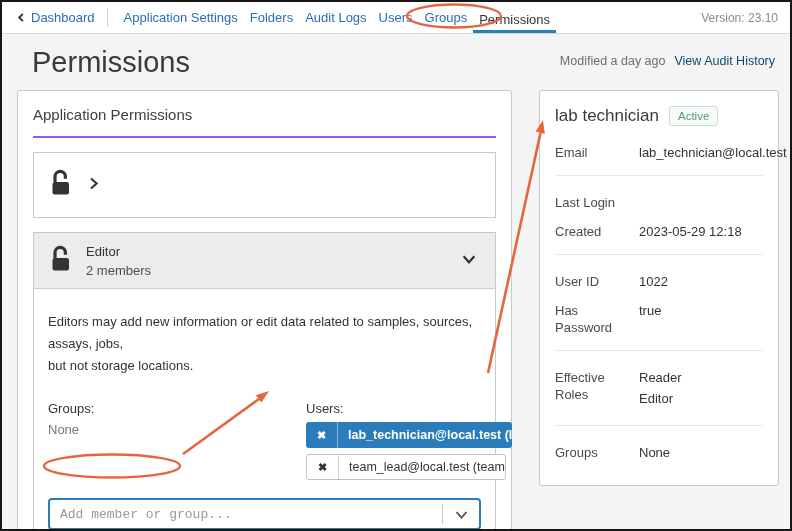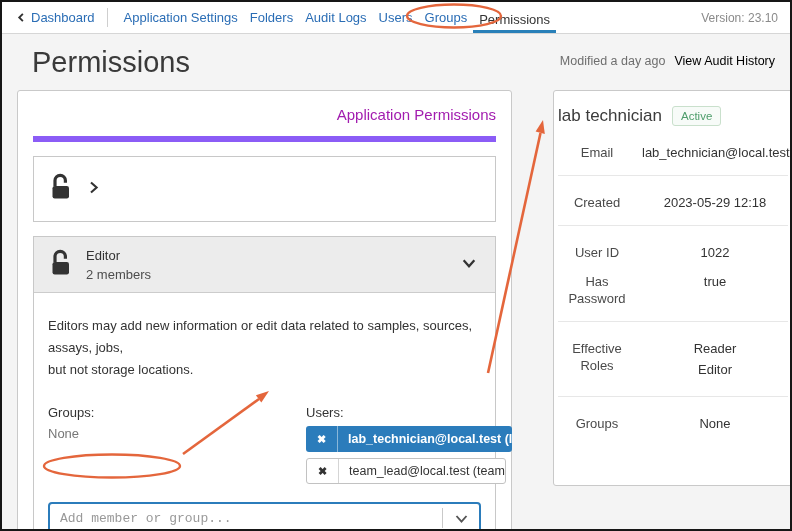--- a/index.html
+++ b/index.html
@@ -12,26 +12,26 @@
   .nav-item{display:flex;align-items:center;padding:0 6px;color:#2a6db5;cursor:pointer;}
   .nav-back{display:flex;align-items:center;gap:4px;padding:0 6px 0 2px;color:#2a6db5;}
   .nav-sep{width:1px;background:#cfcfcf;margin:6px 10px 6px 6px;}
   .nav-item.active{position:relative;color:#333;padding-top:3px;}
   .nav-underline{position:absolute;left:0;right:0;bottom:0;height:3px;background:#2980b9;}
   .nav-version{margin-left:auto;display:flex;align-items:center;color:#8a8a8a;font-size:12px;}
   
   .page-title{position:absolute;left:30px;top:44px;font-size:29px;font-weight:400;color:#3a3a3a;}
   .header-meta{position:absolute;right:15px;top:52px;font-size:12.5px;display:flex;gap:9px;align-items:center;}
   .modified{color:#6e6e6e;}
-  .audit-link{color:#000000;text-decoration:none;text-align:center;}
+  .audit-link{color:#0c4a6e;text-decoration:none;text-align:center;}
   
   .panel{position:absolute;background:#fff;border:1px solid #c9c9c9;border-radius:3px;box-sizing:border-box;}
   .panel-left{left:15px;top:88px;width:495px;height:500px;padding:15px;}
-  .panel-right{left:551px;top:88px;width:240px;height:396px;padding:13px 4px;text-align:center;}
-  .panel-heading{font-size:15px;color:#a21caf;padding-bottom:13px;border-bottom:6px solid #8b5cf6;text-align:right;}
+  .panel-right{left:537px;top:88px;width:240px;height:396px;padding:13px 15px;}
+  .panel-heading{font-size:15px;color:#404040;padding-bottom:13px;border-bottom:2px solid #8b5cf6;}
   
   .role-card{border:1px solid #c8c8c8;margin-top:14px;background:#fff;}
   .role-head{display:flex;align-items:center;height:64px;padding:0 18px 0 15px;cursor:pointer;box-sizing:border-box;}
   .role-head.gray{background:#ececec;border-bottom:1px solid #ccc;height:56px;}
   .lock{flex:0 0 24px;margin-right:13px;}
   .role-names{flex:1;}
   .role-name{font-size:13px;color:#333;}
   .role-members{font-size:13px;color:#4d4d4d;margin-top:4px;}
   .chev{flex:0 0 16px;}
   .role-body{padding:22px 14px 20px 14px;}
@@ -193,20 +193,24 @@
       <span class="badge">Active</span>
     </div>
 
     <div class="urow">
       <span class="ul">Email</span>
       <span class="uv">lab_technician@local.test</span>
     </div>
     <div class="divider"></div>
 
     <div class="urow">
+      <span class="ul">Last Login</span>
+      <span class="uv"></span>
+    </div>
+    <div class="urow">
       <span class="ul">Created</span>
       <span class="uv">2023-05-29 12:18</span>
     </div>
     <div class="divider"></div>
 
     <div class="urow">
       <span class="ul">User ID</span>
       <span class="uv">1022</span>
     </div>
     <div class="urow">

